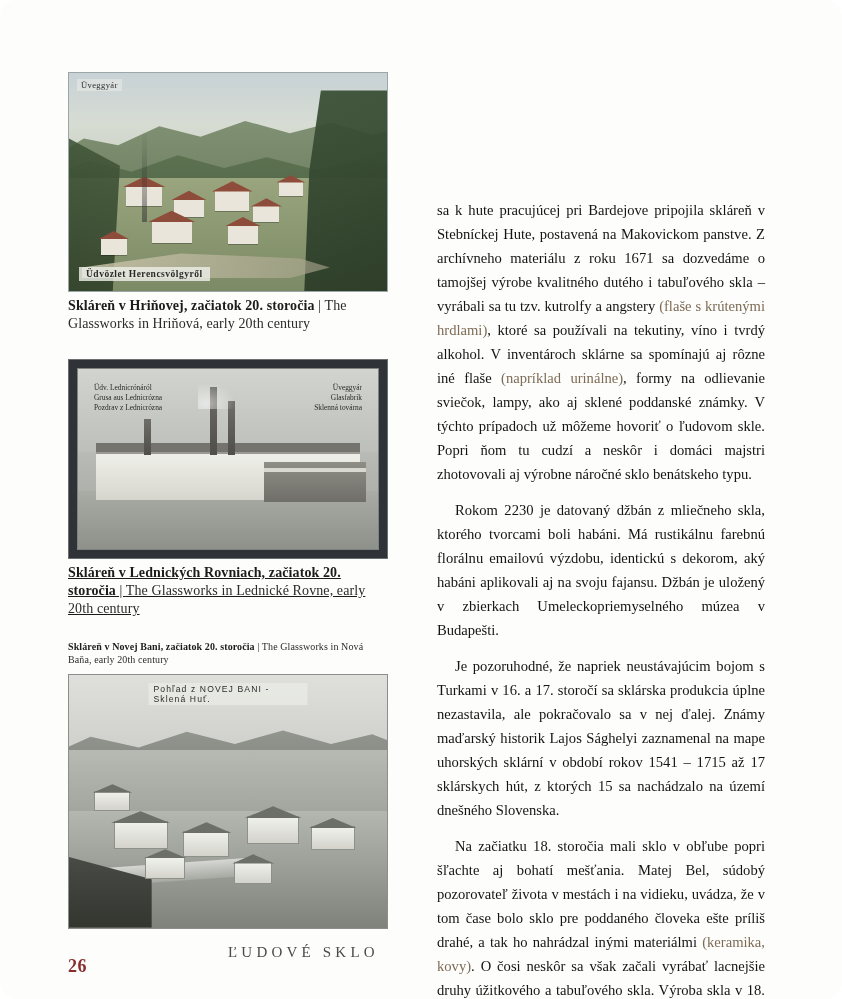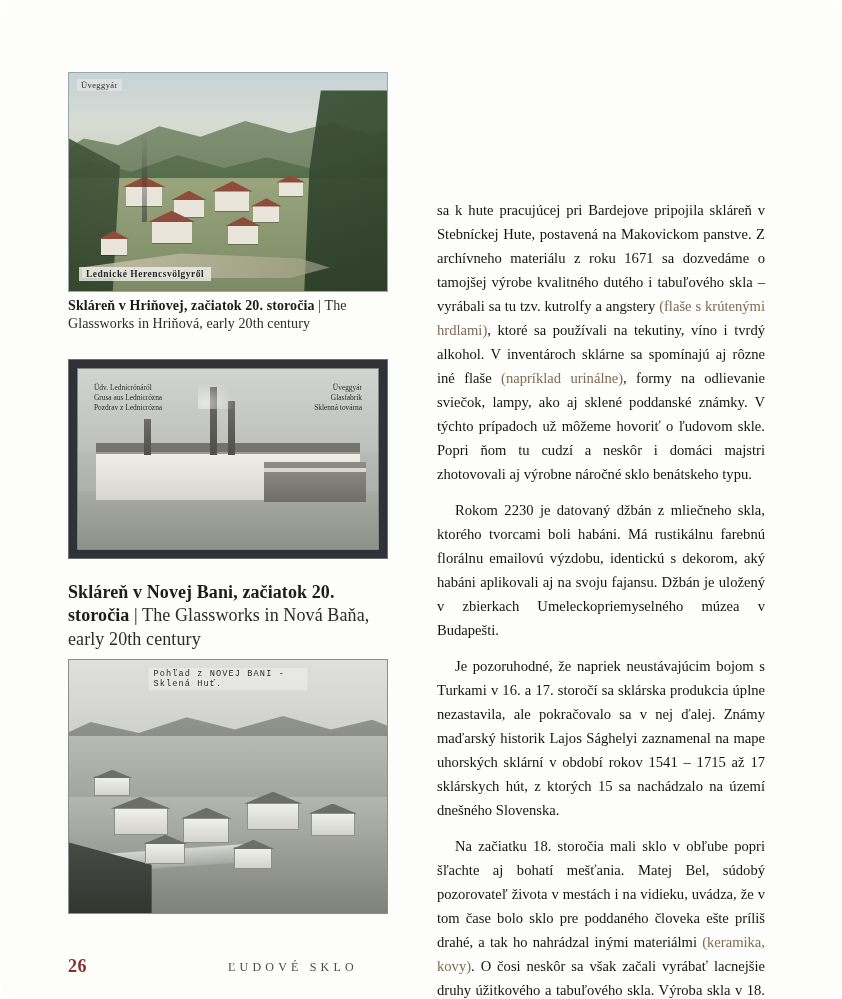--- a/index.html
+++ b/index.html
@@ -246,31 +246,31 @@
     left: -8%; top: -42%;
     width: 116%; height: 46%;
     background: #6c6e68;
     clip-path: polygon(0% 100%, 50% 0%, 100% 100%);
   }
   .p3-title {
     position: absolute;
     left: 50%;
     transform: translateX(-50%);
     top: 8px;
-    font-family: Liberation Mono, monospace;
+    font-family: Liberation Sans, sans-serif;
     font-size: 8.6px;
     letter-spacing: 1.1px;
     color: #2c2c2c;
     background: rgba(235,236,231,.7);
     padding: 1px 5px;
   }
 
   .caption-standalone {
     width: 320px;
-    font-size: 18px;
+    font-size: 10px;
     line-height: 1.3;
     margin: 22px 0 8px 0;
   }
 
   
   .right-col {
     position: absolute;
     left: 425px;
     top: 186px;
     width: 352px;
@@ -297,22 +297,22 @@
     left: 68px;
     bottom: 22px;
     font-size: 18px;
     font-weight: bold;
     color: #8a2d2d;
     letter-spacing: .5px;
   }
   .running-head {
     position: absolute;
     left: 228px;
-    bottom: 24px;
-    font-size: 12px;
+    bottom: 38px;
+    font-size: 15px;
     letter-spacing: 4.2px;
     color: #4a4a4a;
   }
 </style>
 </head>
 <body>
 
 <div class="page">
 
   <div class="left-col">
@@ -331,21 +331,21 @@
         <div class="p1-house" style="left:33%; top:58%; width:30px; height:18px;"></div>
         <div class="p1-house" style="left:46%; top:54%; width:34px; height:20px;"></div>
         <div class="p1-house" style="left:58%; top:61%; width:26px; height:16px;"></div>
         <div class="p1-house" style="left:26%; top:68%; width:40px; height:22px;"></div>
         <div class="p1-house" style="left:50%; top:70%; width:30px; height:18px;"></div>
         <div class="p1-house" style="left:10%; top:76%; width:26px; height:16px;"></div>
         <div class="p1-house" style="left:66%; top:50%; width:24px; height:14px;"></div>
         <div class="p1-smoke"></div>
 
         <div class="p1-title">Üveggyár</div>
-        <div class="p1-banner">Lednické Herencsvölgyről</div>
+        <div class="p1-banner">Üdvözlet Herencsvölgyről</div>
       </div>
       <figcaption class="fig-caption">
         <span class="sk">Skláreň v Hriňovej, začiatok 20. storočia</span><span> | </span><span class="en">The Glassworks in Hriňová, early 20th century</span>
       </figcaption>
     </figure>
 
     <figure class="figure" style="margin-top:26px;text-decoration:underline;">
       <div class="photo2">
         <div class="p2-frame">
           <div class="p2-sky"></div>
@@ -359,20 +359,23 @@
           <div class="p2-chimney" style="left:22%; top:28%; height:20%;"></div>
           <div class="p2-smoke" style="left:40%; top:8%;"></div>
           <div class="p2-cap p2-cap-left" style="white-space:pre-line;">Üdv. Lednicrónáról
 Grusa aus Lednicrózna
 Pozdrav z Lednicrózna</div>
           <div class="p2-cap p2-cap-right" style="white-space:pre-line;">Üveggyár
 Glasfabrik
 Sklenná továrna</div>
         </div>
       </div>
+      <figcaption class="fig-caption">
+        <span class="sk">Skláreň v Lednických Rovniach, začiatok 20. storočia</span><span> | </span><span class="en">The Glassworks in Lednické Rovne, early 20th century</span>
+      </figcaption>
     </figure>
 
     <figure class="figure" style="margin-top:22px;">
       <figcaption class="fig-caption caption-standalone" style="margin-top:0;">
         <span class="sk">Skláreň v Novej Bani, začiatok 20. storočia</span><span> | </span><span class="en">The Glassworks in Nová Baňa, early 20th century</span>
       </figcaption>
       <div class="photo3">
         <div class="p3-sky"></div>
         <div class="p3-hills"></div>
         <div class="p3-mid"></div>

